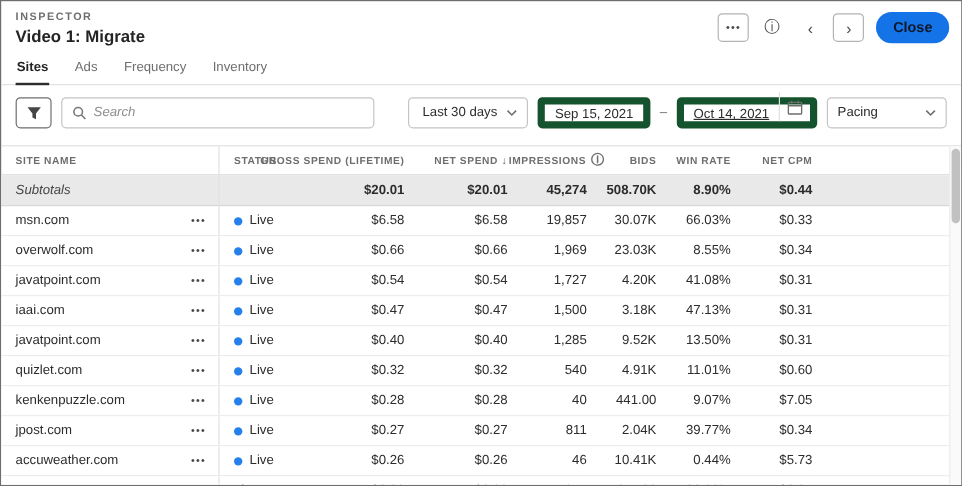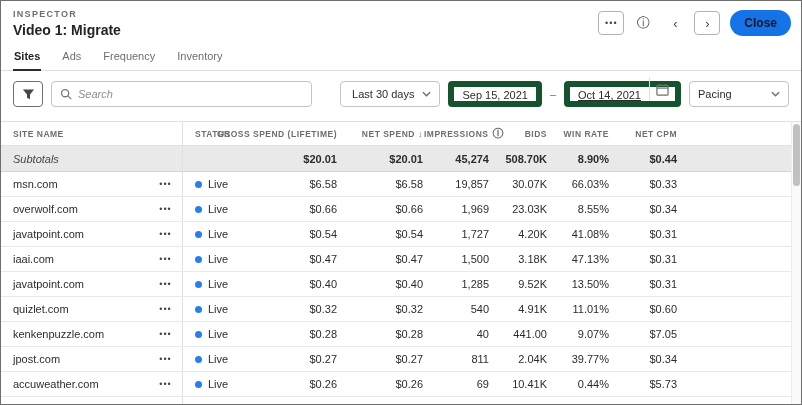--- a/index.html
+++ b/index.html
@@ -362,21 +362,21 @@
         <div class="cell c-site">accuweather.com</div>
         <div class="cell c-act">
           <span class="dots">•••</span>
         </div>
         <div class="cell c-status">
           <span class="dot"></span>
           <span>Live</span>
         </div>
         <div class="cell c-gross num">$0.26</div>
         <div class="cell c-net num">$0.26</div>
-        <div class="cell c-impr num">69</div>
+        <div class="cell c-impr num">46</div>
         <div class="cell c-bids num">10.41K</div>
         <div class="cell c-win num">0.44%</div>
         <div class="cell c-cpm num">$5.73</div>
         <div class="cell c-fill"></div>
       </div>
 
       <div class="row">
         <div class="cell c-site">a.msn.com</div>
         <div class="cell c-act">
           <span class="dots">•••</span>

